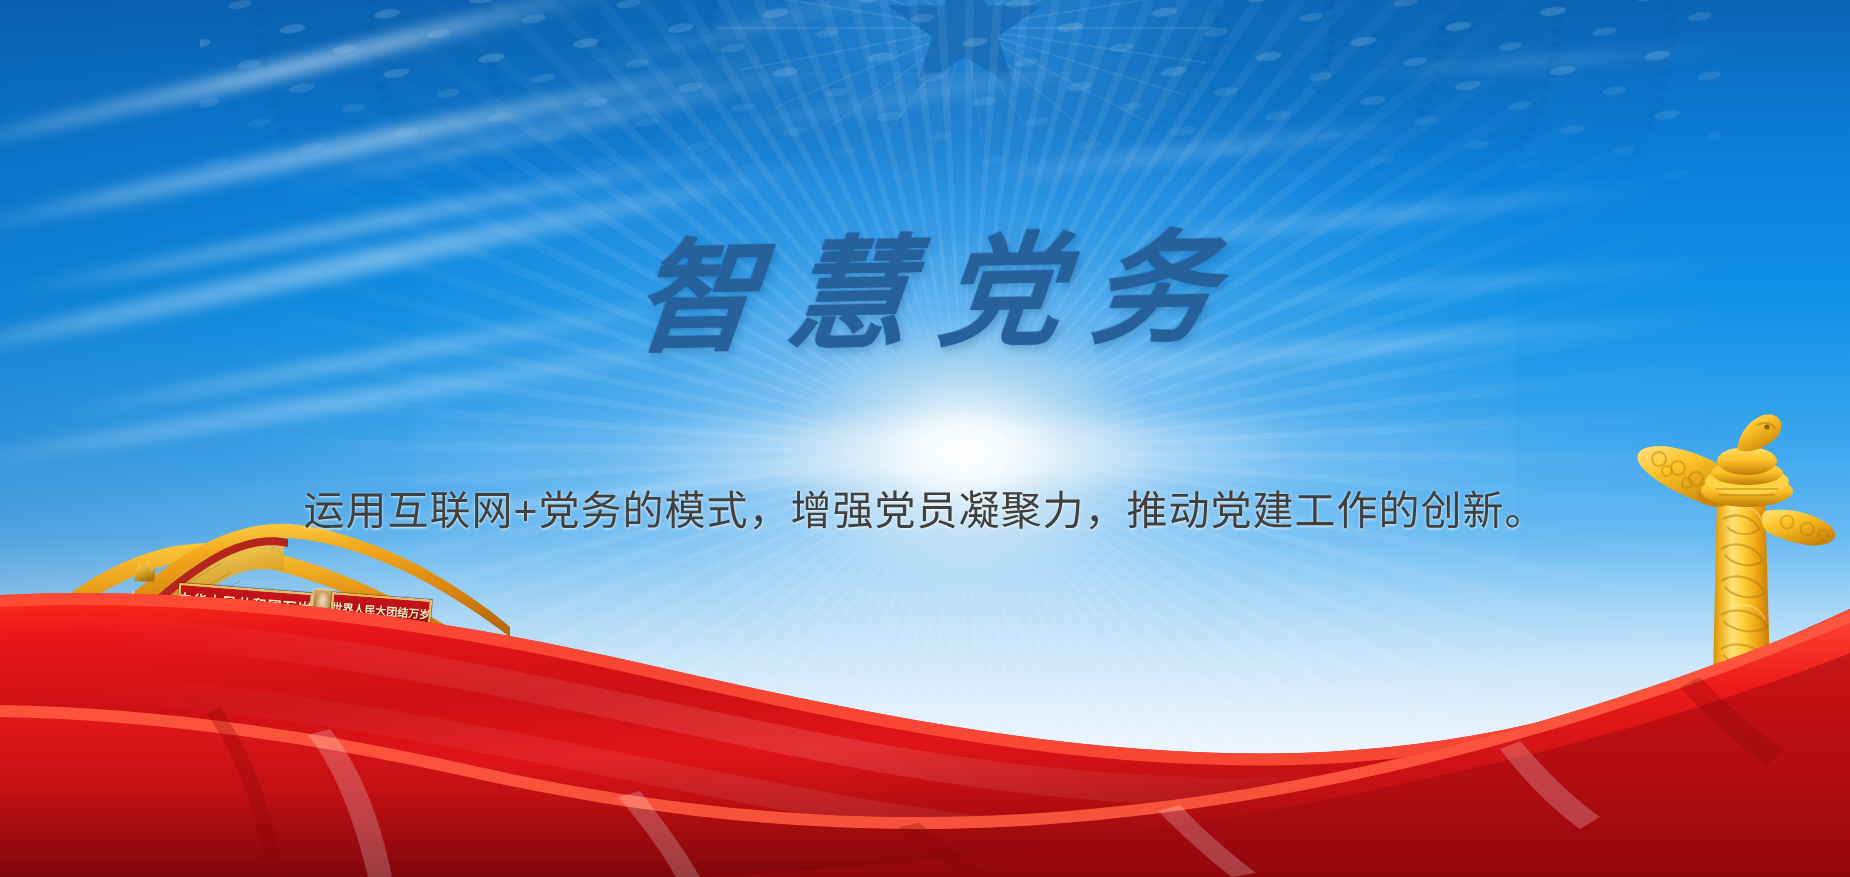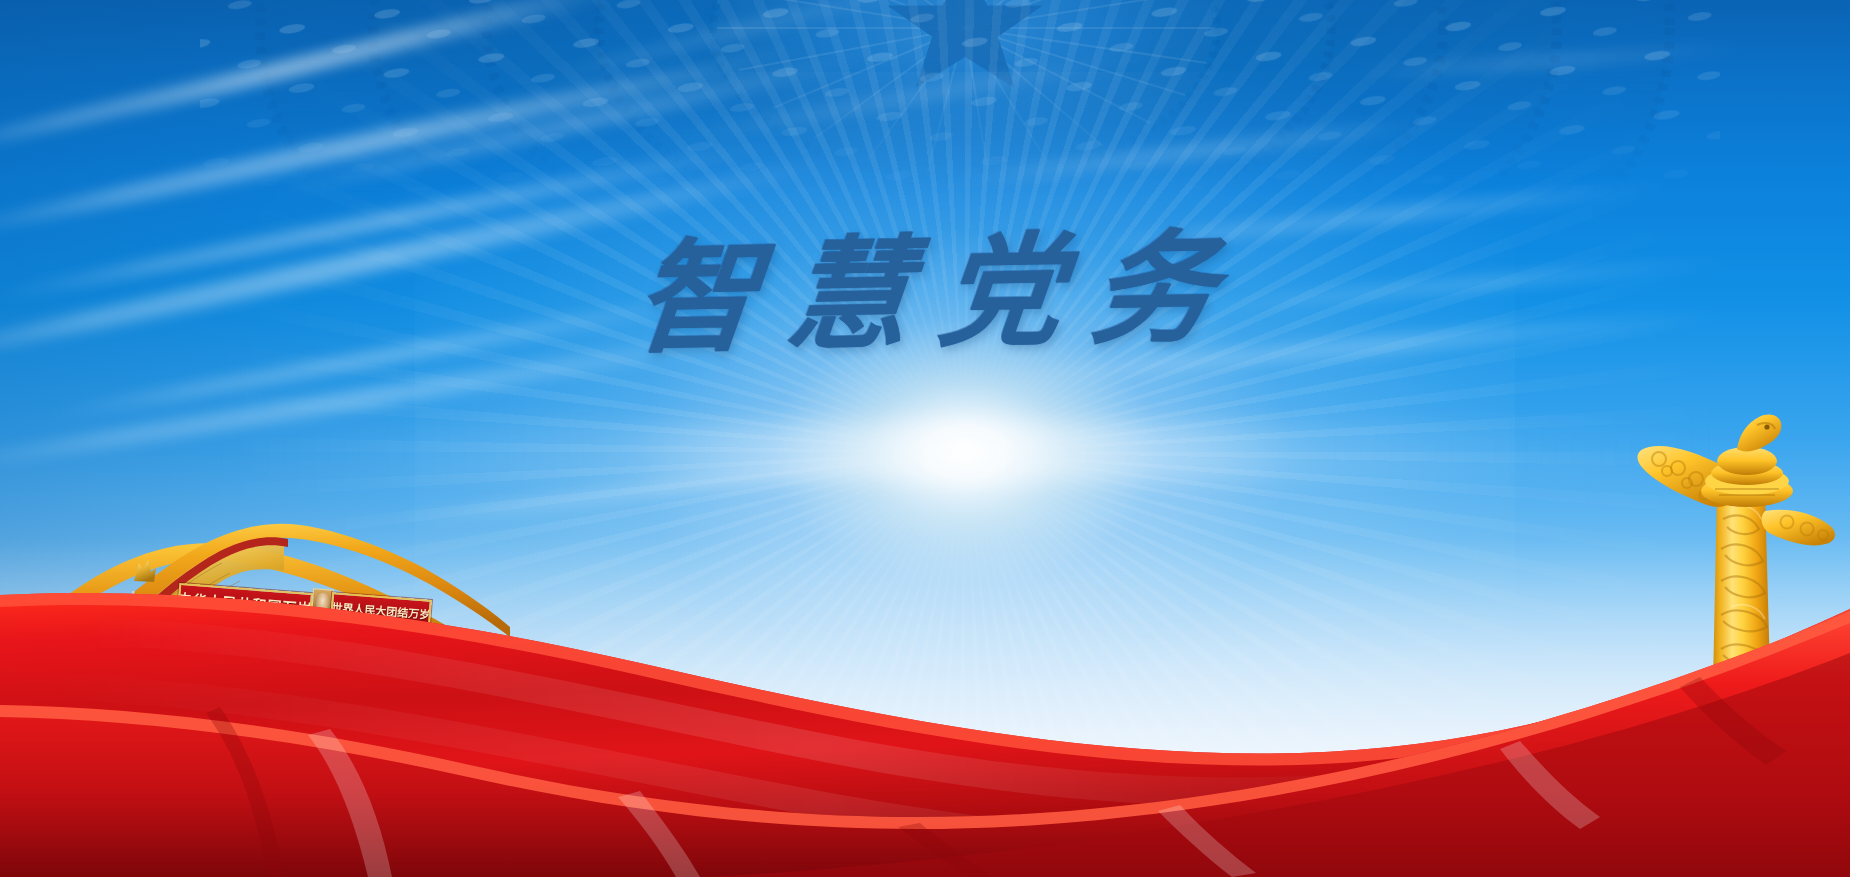--- a/index.html
+++ b/index.html
@@ -419,20 +419,23 @@
   </div>
 
   <div class="sun-core"></div>
   <div class="sun-flare"></div>
   <div class="bottom-haze"></div>
 
   <div class="title-wrap">
     <div class="title-cal">智慧党务</div>
   </div>
 
+  <div class="subtitle-wrap">
+    <div class="subtitle">运用互联网+党务的模式，增强党员凝聚力，推动党建工作的创新。</div>
+  </div>
 
   <div class="tiananmen">
     <svg viewBox="0 0 520 260" preserveAspectRatio="none" aria-hidden="true">
       <defs>
         <linearGradient id="roofG" x1="0" y1="0" x2="0.15" y2="1">
           <stop offset="0%" stop-color="#ffd24a"></stop>
           <stop offset="30%" stop-color="#f2a81b"></stop>
           <stop offset="70%" stop-color="#d98510"></stop>
           <stop offset="100%" stop-color="#b66a09"></stop>
         </linearGradient>

